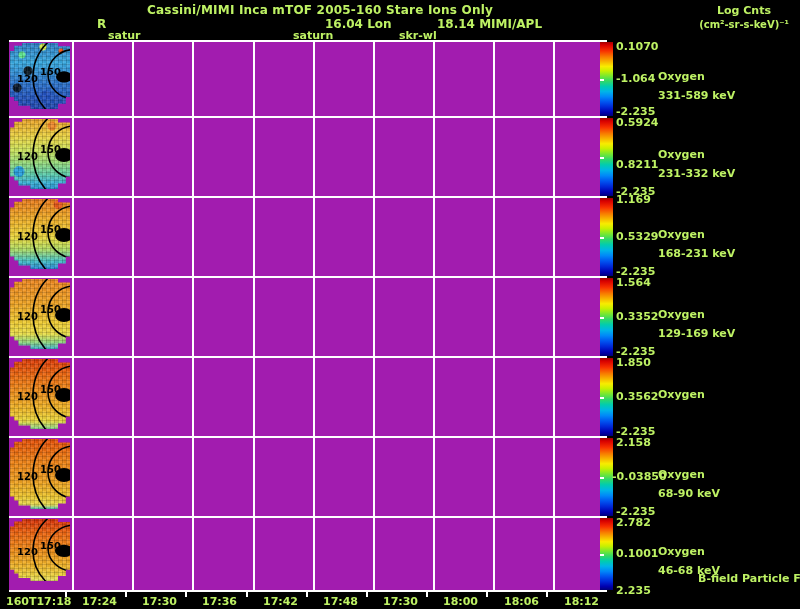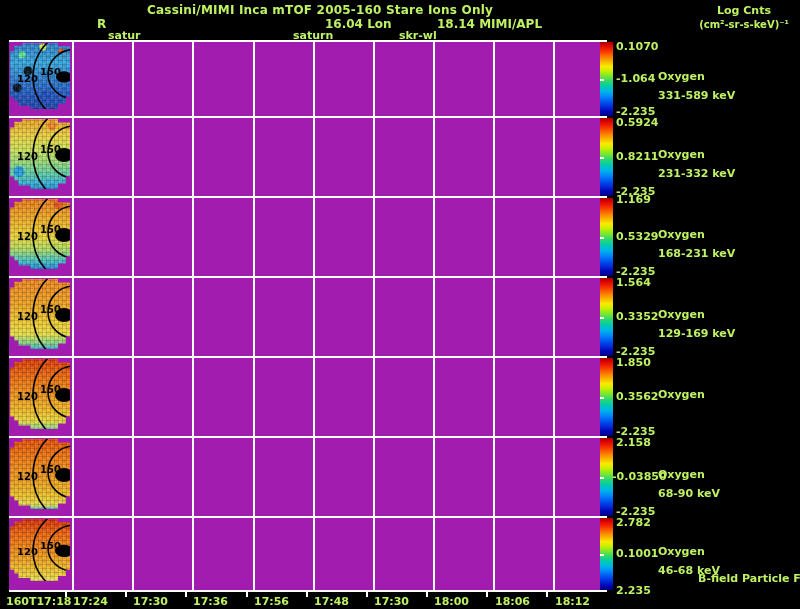--- a/index.html
+++ b/index.html
@@ -58,21 +58,21 @@
   .cbar{position:absolute;left:600px;width:13px;
     background:linear-gradient(180deg,#a00000 0%,#d80000 4%,#f83000 12%,#f87c00 20%,#f8b800 27%,#f8ec00 33%,#c8f000 39%,#78e830 46%,#30d868 53%,#00ccb0 60%,#00b4e8 67%,#0088f8 74%,#0054f0 81%,#0028d8 88%,#0000b0 95%,#000078 100%);}
   .cbtick{position:absolute;left:600px;width:4px;height:2px;background:#fff;}
   .cblab{font-size:11px;left:616px;}
   .species{font-size:11px;line-height:19px;left:658px;white-space:normal;width:140px;}
   .flownote{font-size:11px;}
 
   
   .btick{position:absolute;top:592px;width:2px;height:5px;background:#fff;}
   .tlab{top:595px;font-size:11px;}
-  .tlab.c{width:44px;text-align:left;}
+  .tlab.c{width:44px;text-align:right;}
 </style>
 </head>
 <body>
 
 <div class="screen">
 
   <div class="txt title">Cassini/MIMI Inca mTOF  2005-160   Stare   Ions Only</div>
   <div class="txt params" style="left:97px">R</div>
   <div class="txt params" style="left:325px">16.04 Lon</div>
   <div class="txt params" style="left:437px">18.14  MIMI/APL</div>
@@ -182,21 +182,21 @@
   <div class="cbtick" style="top:237px"></div>
   <div class="cbtick" style="top:317px"></div>
   <div class="cbtick" style="top:397px"></div>
   <div class="cbtick" style="top:477px"></div>
   <div class="cbtick" style="top:554px"></div>
 
   <div class="txt cblab" style="top:40px">0.1070</div>
   <div class="txt cblab" style="top:72px">-1.064</div>
   <div class="txt cblab" style="top:105px">-2.235</div>
   <div class="txt cblab" style="top:116px">0.5924</div>
-  <div class="txt cblab" style="top:150px">0.8211</div>
+  <div class="txt cblab" style="top:158px">0.8211</div>
   <div class="txt cblab" style="top:185px">-2.235</div>
   <div class="txt cblab" style="top:193px">1.169</div>
   <div class="txt cblab" style="top:230px">0.5329</div>
   <div class="txt cblab" style="top:265px">-2.235</div>
   <div class="txt cblab" style="top:276px">1.564</div>
   <div class="txt cblab" style="top:310px">0.3352</div>
   <div class="txt cblab" style="top:345px">-2.235</div>
   <div class="txt cblab" style="top:356px">1.850</div>
   <div class="txt cblab" style="top:390px">0.3562</div>
   <div class="txt cblab" style="top:425px">-2.235</div>
@@ -243,20 +243,20 @@
   <div class="btick" style="left:306px"></div>
   <div class="btick" style="left:366px"></div>
   <div class="btick" style="left:426px"></div>
   <div class="btick" style="left:486px"></div>
   <div class="btick" style="left:546px"></div>
 
   <div class="txt tlab" style="left:6px">160T17:18</div>
   <div class="txt tlab c" style="left:73px">17:24</div>
   <div class="txt tlab c" style="left:133px">17:30</div>
   <div class="txt tlab c" style="left:193px">17:36</div>
-  <div class="txt tlab c" style="left:254px">17:56</div>
+  <div class="txt tlab c" style="left:254px">17:42</div>
   <div class="txt tlab c" style="left:314px">17:48</div>
   <div class="txt tlab c" style="left:374px">17:30</div>
   <div class="txt tlab c" style="left:434px">18:00</div>
   <div class="txt tlab c" style="left:495px">18:06</div>
   <div class="txt tlab c" style="left:555px">18:12</div>
 
 </div>
 
 </body></html>

